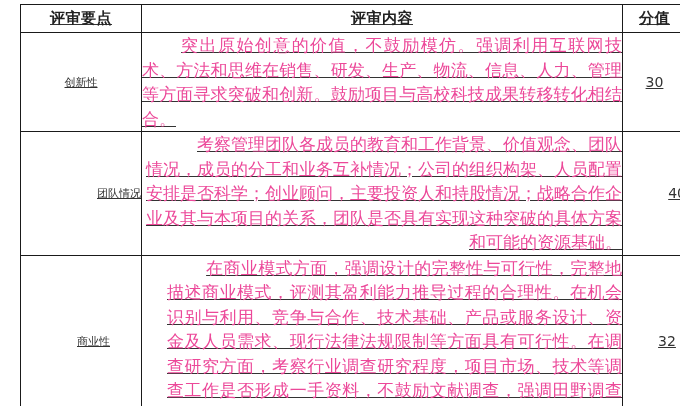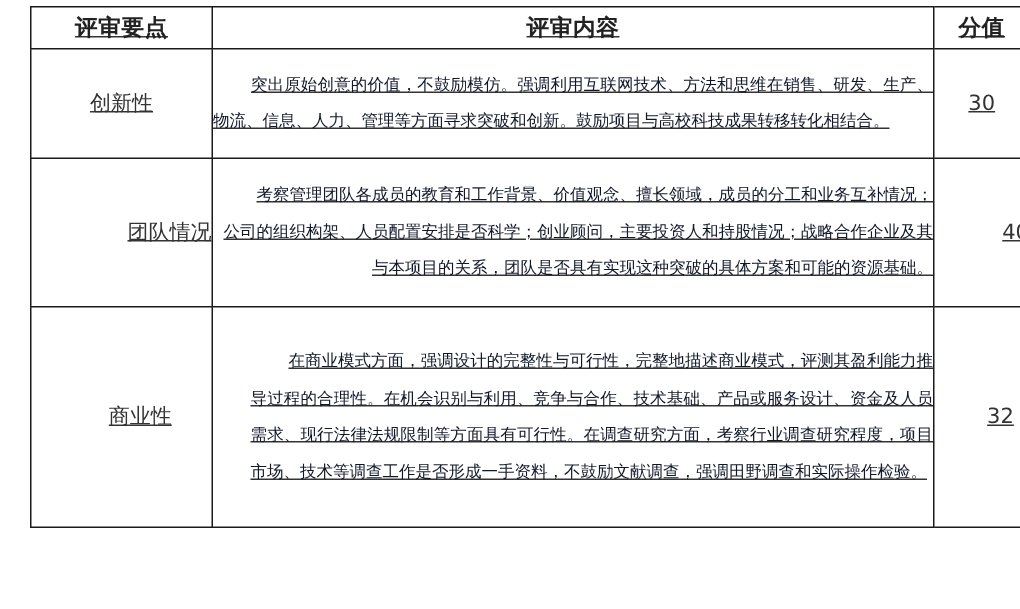--- a/index.html
+++ b/index.html
@@ -35,27 +35,27 @@
     th {
       height: 27px;
       font-size: 15px;
       font-weight: bold;
       color: #222222;
       text-align: center;
       letter-spacing: 0.5px;
     }
     td.point {
       text-align: center;
-      font-size: 14px;
+      font-size: 11px;
       color: #333333;
     }
     td.content {
-      font-size: 11px;
+      font-size: 17px;
       line-height: 24.5px;
-      color: #0f172a;
+      color: #ec4899;
       padding: 0 4px 0 6px;
       text-align: justify;
     }
     td.content p {
       margin: 0;
       text-indent: 2.3em;
     }
     td.score {
       text-align: center;
       font-size: 14px;
@@ -86,21 +86,21 @@
     <tr class="r1">
       <td class="point">创新性</td>
       <td class="content">
         <p>突出原始创意的价值，不鼓励模仿。强调利用互联网技术、方法和思维在销售、研发、生产、物流、信息、人力、管理等方面寻求突破和创新。鼓励项目与高校科技成果转移转化相结合。</p>
       </td>
       <td class="score">30</td>
     </tr>
     <tr class="r2">
       <td class="point">团队情况</td>
       <td class="content">
-        <p>考察管理团队各成员的教育和工作背景、价值观念、擅长领域，成员的分工和业务互补情况；公司的组织构架、人员配置安排是否科学；创业顾问，主要投资人和持股情况；战略合作企业及其与本项目的关系，团队是否具有实现这种突破的具体方案和可能的资源基础。</p>
+        <p>考察管理团队各成员的教育和工作背景、价值观念、团队情况，成员的分工和业务互补情况；公司的组织构架、人员配置安排是否科学；创业顾问，主要投资人和持股情况；战略合作企业及其与本项目的关系，团队是否具有实现这种突破的具体方案和可能的资源基础。</p>
       </td>
       <td class="score">40</td>
     </tr>
     <tr class="r3">
       <td class="point">商业性</td>
       <td class="content">
         <p>在商业模式方面，强调设计的完整性与可行性，完整地描述商业模式，评测其盈利能力推导过程的合理性。在机会识别与利用、竞争与合作、技术基础、产品或服务设计、资金及人员需求、现行法律法规限制等方面具有可行性。在调查研究方面，考察行业调查研究程度，项目市场、技术等调查工作是否形成一手资料，不鼓励文献调查，强调田野调查和实际操作检验。</p>
       </td>
       <td class="score">32</td>
     </tr>

